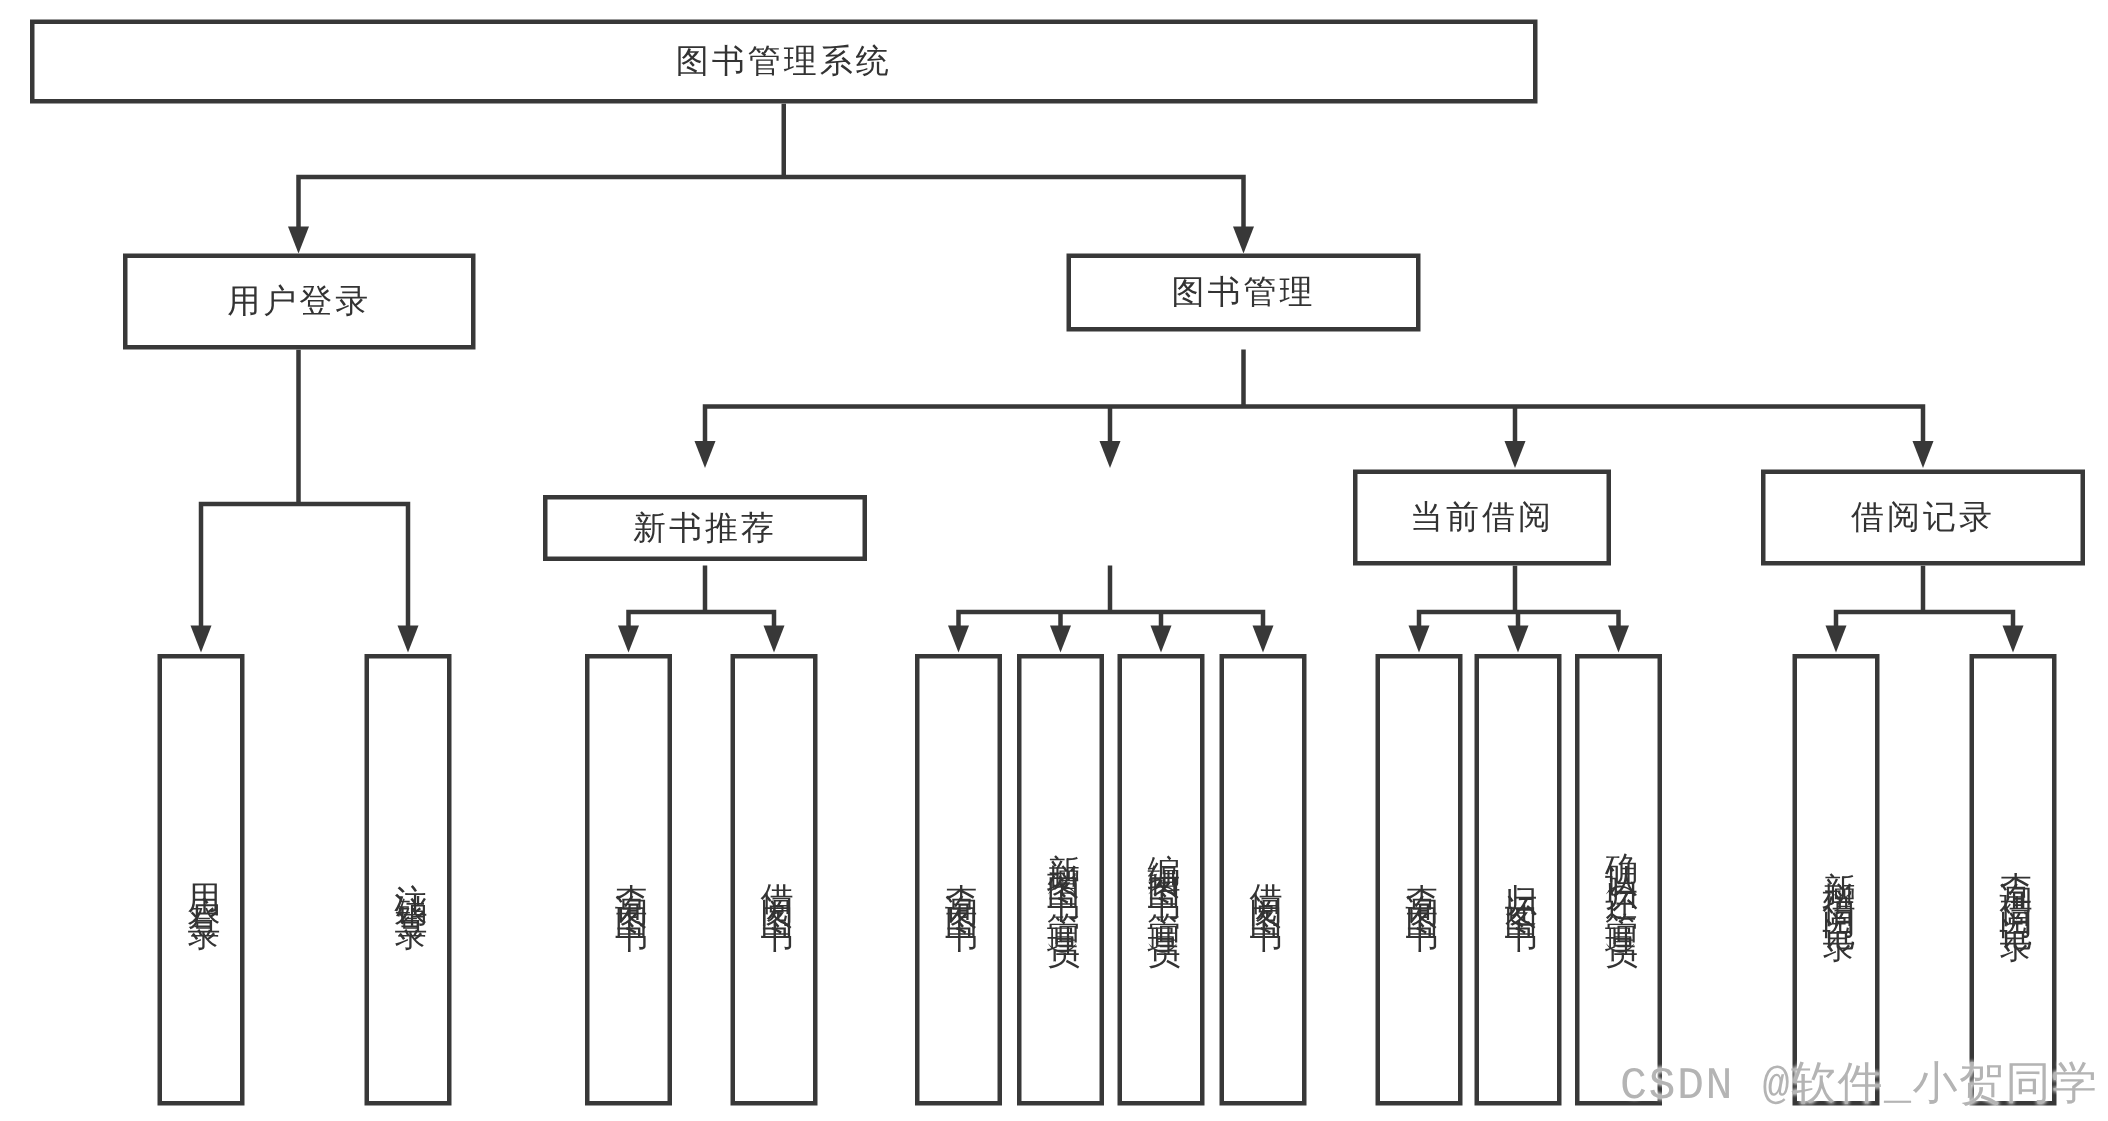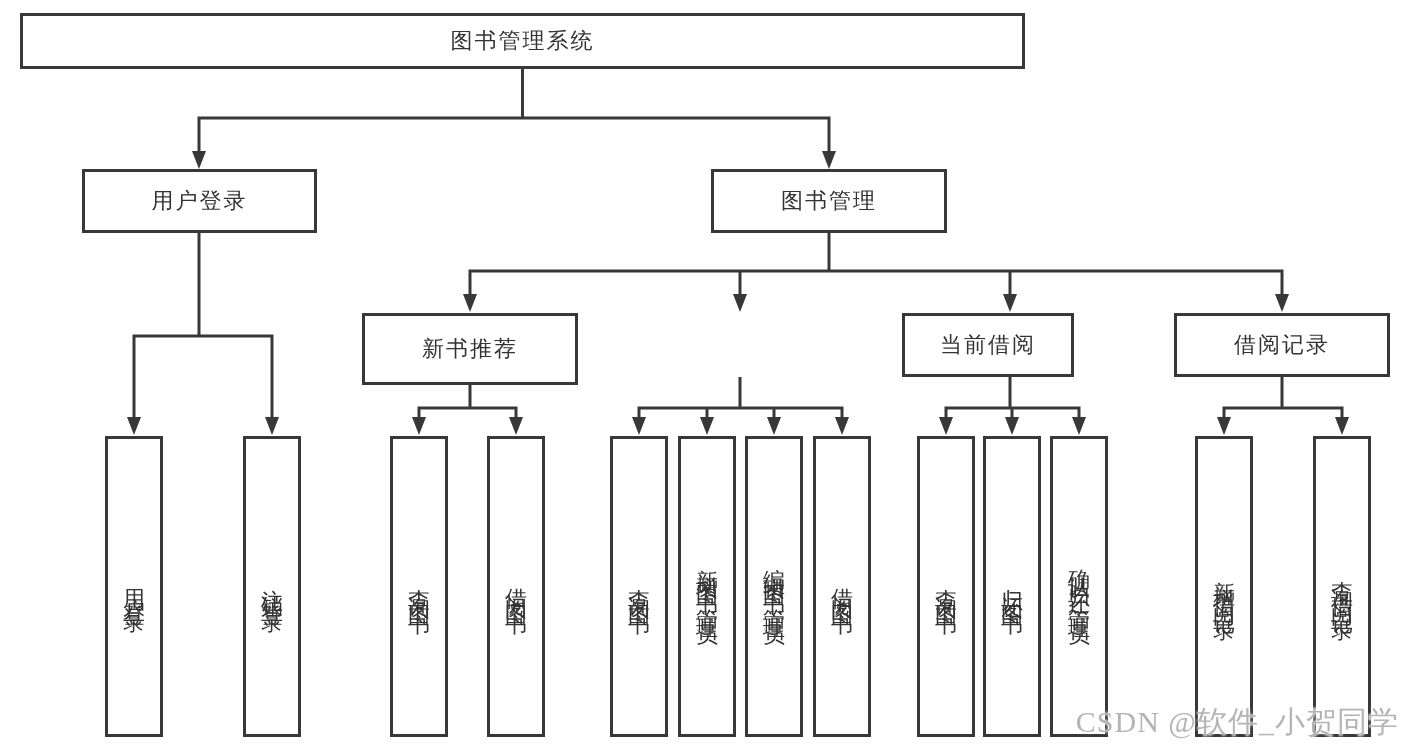--- a/index.html
+++ b/index.html
@@ -1,18 +1,18 @@
 <!DOCTYPE html>
 <html><head>
 <meta charset="utf-8">
 <style>
   html,body{margin:0;padding:0;background:#fff;}
   .canvas{
     position:relative;width:1405px;height:747px;background:#ffffff;
-    font-family:Liberation Serif, serif;color:#333333;overflow:hidden;
+    font-family:Liberation Mono, monospace;color:#333333;overflow:hidden;
   }
   svg.connectors{position:absolute;left:0;top:0;width:1405px;height:747px;}
   .box{
     position:absolute;box-sizing:border-box;border:3px solid #383838;background:#ffffff;
     display:flex;align-items:center;justify-content:center;
     font-size:22px;letter-spacing:2px;text-align:center;white-space:nowrap;
   }
   .leaf{letter-spacing:0;}
   .vlabel{
     writing-mode:vertical-rl;text-orientation:mixed;
@@ -66,23 +66,23 @@
       <polygon points="1005,417 1019,417 1012,435"></polygon>
       <polygon points="1072,417 1086,417 1079,435"></polygon>
       <polygon points="1217,417 1231,417 1224,435"></polygon>
       <polygon points="1335,417 1349,417 1342,435"></polygon>
     </g>
   </svg>
 
   <div class="box" style="left:20px;top:13px;width:1005px;height:56px">图书管理系统</div>
 
   <div class="box" style="left:82px;top:169px;width:235px;height:64px">用户登录</div>
-  <div class="box" style="left:711px;top:169px;width:236px;height:64px">图书管理</div>
+  <div class="box" style="left:711px;top:169px;width:236px;height:52px">图书管理</div>
 
-  <div class="box" style="left:362px;top:313px;width:216px;height:72px">新书推荐</div>
+  <div class="box" style="left:362px;top:330px;width:216px;height:44px">新书推荐</div>
   <div class="box" style="left:902px;top:313px;width:172px;height:64px">当前借阅</div>
   <div class="box" style="left:1174px;top:313px;width:216px;height:64px">借阅记录</div>
 
   <div class="box leaf" style="left:105px;top:436px;width:58px;height:301px">
     <span class="vlabel">用户登录</span>
   </div>
   <div class="box leaf" style="left:243px;top:436px;width:58px;height:301px">
     <span class="vlabel">注销登录</span>
   </div>
 

